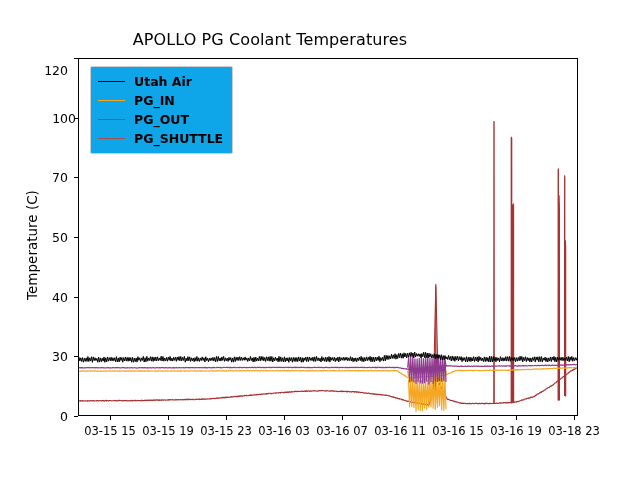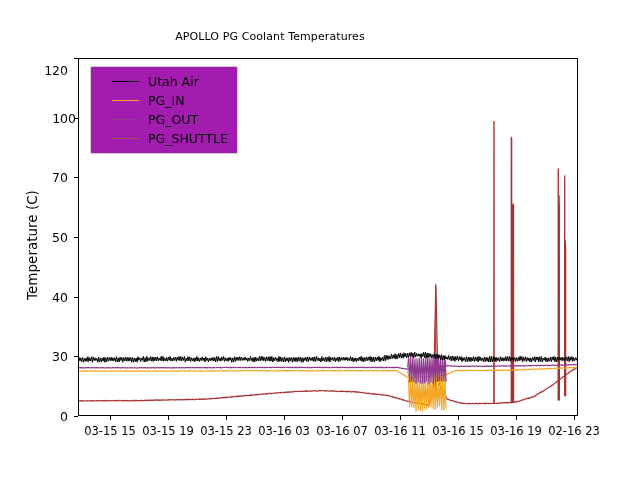--- a/index.html
+++ b/index.html
@@ -18,21 +18,21 @@
     width: 640px;
     height: 480px;
     background: #ffffff;
   }
   #chart-title {
     position: absolute;
     left: 0;
     top: 30px;
     width: 540px;
     text-align: center;
-    font-size: 11px;
+    font-size: 16px;
     color: #000000;
     letter-spacing: 0.1px;
   }
   #plot-area {
     position: absolute;
     left: 78px;
     top: 58px;
     width: 500px;
     height: 358px;
     border: 1.1px solid #000000;
@@ -91,24 +91,25 @@
     top: 452px;
     width: 640px;
     text-align: center;
     font-size: 13.5px;
     color: #000000;
   }
   #legend {
     position: absolute;
     left: 90px;
     top: 66px;
-    background: #a21caf;
+    background: #0ea5e9;
     border: 1px solid #cccccc;
     border-radius: 2px;
-    padding: 5px 9px 5px 21px;
+    padding: 5px 9px 5px 7px;
+    font-weight: bold;
   }
   .legend-row {
     display: flex;
     align-items: center;
     height: 19px;
   }
   .legend-swatch {
     width: 27px;
     height: 0;
     border-top-width: 1.4px;
@@ -164,21 +165,21 @@
 
   <div id="xtick-labels">
     <div class="xtick-label" style="left:110px;">03-15 15</div>
     <div class="xtick-label" style="left:168px;">03-15 19</div>
     <div class="xtick-label" style="left:226px;">03-15 23</div>
     <div class="xtick-label" style="left:284px;">03-16 03</div>
     <div class="xtick-label" style="left:342px;">03-16 07</div>
     <div class="xtick-label" style="left:400px;">03-16 11</div>
     <div class="xtick-label" style="left:458px;">03-16 15</div>
     <div class="xtick-label" style="left:516px;">03-16 19</div>
-    <div class="xtick-label" style="left:574px;">02-16 23</div>
+    <div class="xtick-label" style="left:574px;">03-18 23</div>
   </div>
 
   <div id="plot-area">
     <svg id="plot-svg" width="500" height="358" viewBox="0 0 500 358">
         <path d="M0.00,341.96L0.36,341.75L0.71,341.77L1.07,342.09L1.43,341.57L1.79,341.76L2.14,341.85L2.50,341.79L2.86,342.10L3.21,341.79L3.57,341.52L3.93,341.58L4.29,342.06L4.64,342.14L5.00,341.95L5.36,341.86L5.71,341.75L6.07,342.04L6.43,341.98L6.79,341.77L7.14,341.68L7.50,342.04L7.86,342.05L8.21,342.16L8.57,341.48L8.93,341.97L9.29,341.91L9.64,341.99L10.00,341.79L10.36,342.17L10.71,341.85L11.07,341.67L11.43,341.67L11.79,341.71L12.14,341.99L12.50,341.62L12.86,341.95L13.21,341.91L13.57,341.61L13.93,341.89L14.29,341.50L14.64,341.98L15.00,341.83L15.36,341.94L15.71,342.10L16.07,341.68L16.43,341.73L16.79,341.81L17.14,341.75L17.50,341.86L17.86,341.49L18.21,341.81L18.57,341.50L18.93,341.56L19.29,341.76L19.64,342.07L20.00,341.90L20.36,341.80L20.71,341.63L21.07,341.64L21.43,341.57L21.79,341.85L22.14,341.64L22.50,342.00L22.86,341.71L23.21,341.74L23.57,341.57L23.93,341.82L24.29,341.86L24.64,341.42L25.00,341.94L25.36,341.70L25.71,342.13L26.07,342.08L26.43,341.49L26.79,341.40L27.14,341.39L27.50,342.07L27.86,341.40L28.21,341.45L28.57,341.43L28.93,341.51L29.29,342.10L29.64,341.76L30.00,341.77L30.36,341.57L30.71,341.63L31.07,341.44L31.43,341.54L31.79,341.52L32.14,341.49L32.50,342.05L32.86,342.00L33.21,341.93L33.57,341.80L33.93,341.68L34.29,341.52L34.64,341.37L35.00,341.68L35.36,341.48L35.71,341.85L36.07,341.76L36.43,341.43L36.79,341.69L37.14,341.47L37.50,341.95L37.86,341.87L38.21,341.87L38.57,341.87L38.93,341.41L39.29,341.33L39.64,341.71L40.00,341.79L40.36,341.39L40.71,341.32L41.07,341.39L41.43,341.51L41.79,341.51L42.14,341.52L42.50,342.04L42.86,341.72L43.21,341.95L43.57,341.46L43.93,341.42L44.29,341.82L44.64,341.33L45.00,341.58L45.36,341.47L45.71,341.85L46.07,341.72L46.43,341.77L46.79,341.44L47.14,341.83L47.50,341.62L47.86,341.37L48.21,341.83L48.57,341.83L48.93,341.68L49.29,341.86L49.64,341.88L50.00,341.65L50.36,341.91L50.71,341.54L51.07,341.39L51.43,341.93L51.79,341.95L52.14,341.69L52.50,341.34L52.86,341.35L53.21,341.81L53.57,341.35L53.93,341.84L54.29,341.73L54.64,341.79L55.00,341.60L55.36,341.34L55.71,341.30L56.07,341.93L56.43,341.31L56.79,341.52L57.14,341.76L57.50,341.86L57.86,341.60L58.21,341.70L58.57,341.25L58.93,341.56L59.29,341.65L59.64,341.53L60.00,341.44L60.36,341.47L60.71,341.62L61.07,341.82L61.43,341.87L61.79,341.38L62.14,341.16L62.50,341.80L62.86,341.19L63.21,341.20L63.57,341.82L63.93,341.53L64.29,341.70L64.64,341.63L65.00,341.76L65.36,341.34L65.71,341.45L66.07,341.17L66.43,341.64L66.79,341.80L67.14,341.32L67.50,341.04L67.86,341.40L68.21,341.15L68.57,341.57L68.93,341.42L69.29,341.19L69.64,341.10L70.00,341.65L70.36,341.01L70.71,341.35L71.07,341.06L71.43,341.01L71.79,341.64L72.14,340.97L72.50,341.40L72.86,341.23L73.21,341.63L73.57,341.44L73.93,341.09L74.29,341.24L74.64,340.88L75.00,341.42L75.36,341.09L75.71,341.49L76.07,340.87L76.43,341.23L76.79,341.10L77.14,340.85L77.50,341.00L77.86,341.23L78.21,340.88L78.57,341.16L78.93,340.88L79.29,341.26L79.64,341.42L80.00,340.78L80.36,340.79L80.71,341.42L81.07,340.85L81.43,341.17L81.79,341.29L82.14,341.40L82.50,340.75L82.86,341.25L83.21,340.77L83.57,340.92L83.93,340.85L84.29,341.31L84.64,341.06L85.00,340.94L85.36,341.07L85.71,340.78L86.07,340.74L86.43,341.16L86.79,341.16L87.14,341.30L87.50,341.29L87.86,341.08L88.21,340.93L88.57,340.76L88.93,341.27L89.29,341.17L89.64,340.61L90.00,341.10L90.36,340.64L90.71,340.55L91.07,340.71L91.43,340.98L91.79,340.61L92.14,340.68L92.50,340.75L92.86,340.97L93.21,340.53L93.57,340.56L93.93,340.77L94.29,341.06L94.64,341.03L95.00,340.98L95.36,341.06L95.71,340.69L96.07,340.90L96.43,341.03L96.79,340.44L97.14,340.96L97.50,340.55L97.86,340.81L98.21,340.75L98.57,341.04L98.93,340.53L99.29,340.62L99.64,340.90L100.00,340.75L100.36,340.80L100.71,340.63L101.07,340.45L101.43,340.91L101.79,340.63L102.14,340.56L102.50,340.90L102.86,340.82L103.21,340.60L103.57,340.86L103.93,340.61L104.29,340.49L104.64,340.93L105.00,340.52L105.36,340.76L105.71,340.63L106.07,340.20L106.43,340.84L106.79,340.84L107.14,340.37L107.50,340.55L107.86,340.21L108.21,340.74L108.57,340.15L108.93,340.76L109.29,340.25L109.64,340.61L110.00,340.16L110.36,340.15L110.71,340.40L111.07,340.79L111.43,340.61L111.79,340.18L112.14,340.28L112.50,340.49L112.86,340.67L113.21,340.65L113.57,340.45L113.93,340.04L114.29,340.34L114.64,340.50L115.00,340.71L115.36,340.68L115.71,340.72L116.07,340.45L116.43,340.64L116.79,340.31L117.14,340.01L117.50,340.11L117.86,340.54L118.21,340.27L118.57,340.48L118.93,340.39L119.29,340.28L119.64,340.09L120.00,340.06L120.36,340.60L120.71,339.92L121.07,340.18L121.43,340.43L121.79,340.57L122.14,340.54L122.50,339.84L122.86,339.94L123.21,340.47L123.57,339.88L123.93,340.03L124.29,340.28L124.64,339.84L125.00,340.16L125.36,339.83L125.71,340.32L126.07,339.92L126.43,339.84L126.79,340.16L127.14,340.34L127.50,340.12L127.86,339.94L128.21,339.82L128.57,340.00L128.93,340.14L129.29,340.07L129.64,339.96L130.00,339.69L130.36,339.79L130.71,339.97L131.07,340.05L131.43,339.44L131.79,339.88L132.14,339.98L132.50,339.72L132.86,339.43L133.21,339.43L133.57,339.33L133.93,339.71L134.29,339.41L134.64,339.29L135.00,339.47L135.36,339.75L135.71,339.36L136.07,339.38L136.43,339.59L136.79,339.28L137.14,339.43L137.50,339.07L137.86,338.89L138.21,339.50L138.57,338.92L138.93,339.00L139.29,339.40L139.64,338.96L140.00,339.31L140.36,339.31L140.71,338.87L141.07,339.21L141.43,338.84L141.79,338.94L142.14,339.10L142.50,338.45L142.86,338.59L143.21,338.91L143.57,338.54L143.93,338.31L144.29,338.90L144.64,338.42L145.00,338.28L145.36,338.83L145.71,338.50L146.07,338.33L146.43,338.77L146.79,338.07L147.14,338.62L147.50,338.69L147.86,338.14L148.21,338.37L148.57,338.26L148.93,338.48L149.29,338.14L149.64,338.03L150.00,338.15L150.36,338.33L150.71,338.24L151.07,338.20L151.43,337.71L151.79,338.30L152.14,337.76L152.50,338.00L152.86,337.62L153.21,338.07L153.57,337.77L153.93,338.04L154.29,337.44L154.64,337.45L155.00,337.32L155.36,337.42L155.71,337.75L156.07,337.62L156.43,337.78L156.79,337.36L157.14,337.48L157.50,337.62L157.86,337.09L158.21,337.43L158.57,337.71L158.93,337.13L159.29,337.66L159.64,337.00L160.00,337.39L160.36,336.98L160.71,336.92L161.07,337.45L161.43,336.85L161.79,337.21L162.14,337.12L162.50,336.69L162.86,337.00L163.21,336.93L163.57,337.20L163.93,336.97L164.29,336.88L164.64,336.84L165.00,336.90L165.36,336.77L165.71,336.44L166.07,336.79L166.43,336.61L166.79,336.43L167.14,336.34L167.50,336.22L167.86,336.87L168.21,336.50L168.57,336.68L168.93,336.72L169.29,336.75L169.64,336.55L170.00,336.34L170.36,336.17L170.71,336.56L171.07,336.43L171.43,335.88L171.79,336.29L172.14,336.51L172.50,336.17L172.86,336.38L173.21,336.05L173.57,336.23L173.93,336.13L174.29,335.94L174.64,335.96L175.00,336.25L175.36,335.58L175.71,335.79L176.07,335.83L176.43,335.94L176.79,335.89L177.14,336.07L177.50,335.42L177.86,335.56L178.21,335.74L178.57,335.31L178.93,335.66L179.29,335.64L179.64,335.44L180.00,335.35L180.36,335.23L180.71,335.50L181.07,335.31L181.43,335.63L181.79,335.41L182.14,334.97L182.50,335.26L182.86,335.15L183.21,335.15L183.57,335.52L183.93,335.09L184.29,334.98L184.64,334.80L185.00,334.72L185.36,334.87L185.71,334.85L186.07,335.18L186.43,335.23L186.79,335.13L187.14,334.57L187.50,335.08L187.86,334.49L188.21,334.59L188.57,334.93L188.93,335.00L189.29,334.40L189.64,334.52L190.00,334.30L190.36,334.31L190.71,334.27L191.07,334.26L191.43,334.83L191.79,334.36L192.14,334.25L192.50,334.62L192.86,334.58L193.21,334.68L193.57,334.40L193.93,334.24L194.29,334.14L194.64,334.30L195.00,334.25L195.36,333.93L195.71,333.89L196.07,334.03L196.43,333.91L196.79,334.41L197.14,334.28L197.50,333.92L197.86,333.66L198.21,333.82L198.57,333.78L198.93,333.79L199.29,334.16L199.64,333.77L200.00,333.63L200.36,333.45L200.71,333.47L201.07,333.69L201.43,334.08L201.79,333.43L202.14,333.30L202.50,333.34L202.86,333.38L203.21,333.32L203.57,333.50L203.93,333.66L204.29,333.70L204.64,333.64L205.00,333.23L205.36,333.54L205.71,333.60L206.07,333.00L206.43,333.47L206.79,333.03L207.14,333.13L207.50,333.52L207.86,333.12L208.21,333.04L208.57,333.48L208.93,332.83L209.29,333.44L209.64,333.18L210.00,333.36L210.36,332.68L210.71,332.60L211.07,332.91L211.43,333.21L211.79,333.16L212.14,332.95L212.50,332.47L212.86,333.06L213.21,333.10L213.57,332.78L213.93,332.58L214.29,332.85L214.64,332.69L215.00,332.88L215.36,332.35L215.71,332.51L216.07,332.47L216.43,332.50L216.79,332.16L217.14,332.51L217.50,332.63L217.86,332.35L218.21,332.31L218.57,332.24L218.93,332.60L219.29,332.30L219.64,332.57L220.00,332.50L220.36,332.44L220.71,332.33L221.07,332.49L221.43,332.58L221.79,332.56L222.14,332.11L222.50,332.11L222.86,332.08L223.21,332.17L223.57,332.50L223.93,332.15L224.29,332.43L224.64,332.38L225.00,332.26L225.36,331.98L225.71,332.31L226.07,332.44L226.43,331.83L226.79,332.39L227.14,332.24L227.50,331.79L227.86,332.42L228.21,332.11L228.57,332.39L228.93,331.81L229.29,332.03L229.64,332.05L230.00,331.74L230.36,332.33L230.71,332.40L231.07,332.15L231.43,332.37L231.79,331.81L232.14,332.17L232.50,332.21L232.86,331.92L233.21,331.83L233.57,331.79L233.93,331.72L234.29,332.00L234.64,331.90L235.00,332.19L235.36,331.71L235.71,331.63L236.07,331.71L236.43,331.79L236.79,331.77L237.14,332.23L237.50,332.27L237.86,332.21L238.21,331.99L238.57,332.14L238.93,331.94L239.29,331.84L239.64,332.10L240.00,331.60L240.36,331.54L240.71,331.62L241.07,331.66L241.43,331.60L241.79,331.65L242.14,331.96L242.50,331.62L242.86,331.67L243.21,331.81L243.57,331.49L243.93,331.45L244.29,331.55L244.64,331.67L245.00,331.89L245.36,331.91L245.71,332.06L246.07,331.94L246.43,331.60L246.79,332.13L247.14,332.00L247.50,331.96L247.86,331.59L248.21,331.52L248.57,331.76L248.93,332.06L249.29,331.98L249.64,331.95L250.00,332.17L250.36,332.10L250.71,332.11L251.07,331.69L251.43,331.72L251.79,332.18L252.14,331.91L252.50,331.91L252.86,331.67L253.21,332.20L253.57,331.82L253.93,331.76L254.29,332.26L254.64,332.13L255.00,332.46L255.36,332.03L255.71,332.16L256.07,332.07L256.43,332.30L256.79,332.21L257.14,332.05L257.50,332.33L257.86,332.37L258.21,332.59L258.57,332.43L258.93,332.28L259.29,332.37L259.64,332.62L260.00,332.55L260.36,332.43L260.71,332.42L261.07,332.37L261.43,332.13L261.79,332.58L262.14,332.74L262.50,332.11L262.86,332.08L263.21,332.64L263.57,332.10L263.93,332.49L264.29,332.29L264.64,332.27L265.00,332.72L265.36,332.49L265.71,332.40L266.07,332.25L266.43,332.24L266.79,332.21L267.14,332.51L267.50,332.21L267.86,332.86L268.21,332.37L268.57,332.88L268.93,332.26L269.29,332.28L269.64,332.47L270.00,332.47L270.36,332.73L270.71,332.98L271.07,332.81L271.43,332.63L271.79,332.78L272.14,333.04L272.50,333.08L272.86,332.61L273.21,332.55L273.57,332.76L273.93,332.61L274.29,332.75L274.64,332.59L275.00,332.55L275.36,333.17L275.71,333.11L276.07,332.65L276.43,332.72L276.79,332.99L277.14,332.69L277.50,333.20L277.86,333.19L278.21,332.69L278.57,332.92L278.93,333.21L279.29,333.54L279.64,333.21L280.00,332.92L280.36,332.99L280.71,333.05L281.07,333.68L281.43,333.51L281.79,333.58L282.14,333.46L282.50,333.40L282.86,333.37L283.21,333.31L283.57,333.67L283.93,333.70L284.29,333.77L284.64,334.08L285.00,334.06L285.36,333.81L285.71,334.05L286.07,334.10L286.43,334.18L286.79,334.01L287.14,333.85L287.50,334.01L287.86,334.40L288.21,334.54L288.57,334.52L288.93,334.23L289.29,333.99L289.64,334.23L290.00,334.07L290.36,334.44L290.71,334.58L291.07,334.85L291.43,334.76L291.79,334.47L292.14,334.63L292.50,334.60L292.86,334.97L293.21,334.95L293.57,335.13L293.93,334.50L294.29,335.06L294.64,334.78L295.00,334.83L295.36,335.33L295.71,334.76L296.07,335.14L296.43,334.99L296.79,335.20L297.14,335.25L297.50,335.10L297.86,335.63L298.21,335.38L298.57,335.29L298.93,335.74L299.29,335.19L299.64,335.33L300.00,335.50L300.36,335.45L300.71,335.30L301.07,335.78L301.43,335.40L301.79,335.34L302.14,336.10L302.50,335.75L302.86,336.12L303.21,335.97L303.57,335.97L303.93,335.62L304.29,335.86L304.64,336.12L305.00,336.23L305.36,335.95L305.71,335.95L306.07,336.09L306.43,336.45L306.79,336.06L307.14,335.96L307.50,336.50L307.86,336.31L308.21,336.42L308.57,336.44L308.93,336.44L309.29,336.47L309.64,336.91L310.00,336.82L310.36,336.59L310.71,337.09L311.07,337.39L311.43,337.25L311.79,337.40L312.14,337.57L312.50,337.83L312.86,337.87L313.21,337.88L313.57,337.99L313.93,337.80L314.29,338.39L314.64,337.82L315.00,338.52L315.36,338.28L315.71,338.49L316.07,338.53L316.43,338.62L316.79,339.12L317.14,339.01L317.50,338.74L317.86,339.07L318.21,339.40L318.57,339.02L318.93,339.43L319.29,339.48L319.64,339.80L320.00,339.64L320.36,339.47L320.71,340.24L321.07,339.89L321.43,339.98L321.79,339.98L322.14,340.02L322.50,340.66L322.86,340.70L323.21,340.28L323.57,340.75L323.93,341.18L324.29,340.62L324.64,340.80L325.00,341.17L325.36,341.45L325.71,341.43L326.07,341.40L326.43,341.59L326.79,341.73L327.14,341.74L327.50,342.25L327.86,341.86L328.21,342.37L328.57,342.32L328.93,342.17L329.29,342.39L329.64,342.20L330.00,342.30L330.36,342.63L330.71,343.01L331.07,342.58L331.43,342.57L331.79,343.16L332.14,343.09L332.50,342.69L332.86,342.92L333.21,343.18L333.57,343.52L333.93,343.45L334.29,343.51L334.64,343.45L335.00,343.21L335.36,343.59L335.71,343.83L336.07,343.33L336.43,343.35L336.79,343.91L337.14,343.82L337.50,344.14L337.86,343.77L338.21,344.30L338.57,344.17L338.93,343.76L339.29,344.45L339.64,344.03L340.00,344.18L340.36,344.27L340.71,344.20L341.07,344.29L341.43,344.73L341.79,344.84L342.14,344.37L342.50,344.45L342.86,345.08L343.21,344.71L343.57,344.63L343.93,344.95L344.29,345.30L344.64,345.10L345.00,345.28L345.36,345.21L345.71,345.51L346.07,345.44L346.43,345.47L346.79,345.50L347.14,345.19L347.50,345.46L347.86,345.53L348.21,345.85L348.57,345.80L348.93,346.02L349.29,345.57L349.64,346.33L350.00,345.90L350.36,344.69L350.71,343.50L351.07,341.75L351.43,340.12L351.79,338.75L352.14,337.86L352.50,336.27L352.86,335.11L353.21,333.63L353.57,331.88L353.93,330.76L354.29,329.49L354.64,323.90L355.00,307.77L355.36,291.75L355.71,275.55L356.07,258.84L356.43,243.01L356.79,227.04L357.14,239.00L357.50,254.22L357.86,269.44L358.21,285.10L358.57,300.26L358.93,315.42L359.29,322.65L359.64,323.61L360.00,323.88L360.36,324.56L360.71,325.61L361.07,325.86L361.43,326.80L361.79,327.34L362.14,328.01L362.50,329.19L362.86,329.25L363.21,330.12L363.57,330.77L363.93,331.89L364.29,332.07L364.64,332.98L365.00,333.93L365.36,334.42L365.71,335.01L366.07,336.09L366.43,336.57L366.79,337.57L367.14,338.11L367.50,338.70L367.86,339.23L368.21,340.25L368.57,340.03L368.93,340.69L369.29,340.39L369.64,340.19L370.00,340.47L370.36,340.92L370.71,340.94L371.07,341.02L371.43,341.39L371.79,341.31L372.14,341.44L372.50,341.64L372.86,341.74L373.21,341.54L373.57,341.39L373.93,341.82L374.29,341.89L374.64,342.38L375.00,342.55L375.36,342.23L375.71,342.78L376.07,342.25L376.43,342.68L376.79,342.79L377.14,343.07L377.50,342.71L377.86,342.73L378.21,343.24L378.57,343.31L378.93,343.18L379.29,343.49L379.64,343.54L380.00,343.80L380.36,343.77L380.71,344.27L381.07,343.73L381.43,344.15L381.79,343.92L382.14,344.06L382.50,344.40L382.86,344.35L383.21,343.95L383.57,344.39L383.93,344.44L384.29,344.43L384.64,344.16L385.00,344.65L385.36,344.39L385.71,344.16L386.07,344.25L386.43,344.49L386.79,344.65L387.14,344.56L387.50,344.72L387.86,344.74L388.21,344.68L388.57,344.36L388.93,344.71L389.29,344.70L389.64,344.58L390.00,344.59L390.36,344.20L390.71,344.67L391.07,344.75L391.43,344.53L391.79,344.53L392.14,344.73L392.50,344.79L392.86,344.47L393.21,344.41L393.57,344.56L393.93,344.22L394.29,344.45L394.64,344.53L395.00,344.76L395.36,344.79L395.71,344.77L396.07,344.24L396.43,344.54L396.79,344.26L397.14,344.46L397.50,344.48L397.86,344.20L398.21,344.47L398.57,344.44L398.93,344.90L399.29,344.37L399.64,344.69L400.00,344.69L400.36,344.21L400.71,344.23L401.07,344.80L401.43,344.47L401.79,344.63L402.14,344.40L402.50,344.40L402.86,344.34L403.21,344.31L403.57,344.40L403.93,344.57L404.29,344.35L404.64,344.62L405.00,344.43L405.36,344.83L405.71,344.37L406.07,344.81L406.43,344.48L406.79,344.12L407.14,344.51L407.50,344.30L407.86,344.48L408.21,344.55L408.57,344.32L408.93,344.67L409.29,344.62L409.64,344.73L410.00,344.27L410.36,344.42L410.71,344.66L411.07,344.10L411.43,344.41L411.79,344.62L412.14,344.73L412.50,344.44L412.86,344.43L413.21,344.52L413.57,344.36L413.93,344.22L414.29,344.56L414.64,344.65L415.00,344.48L415.36,344.22L415.71,344.21L416.07,344.56L416.43,344.39L416.79,344.38L417.14,344.21L417.50,344.03L417.86,344.32L418.21,343.96L418.57,344.47L418.93,344.52L419.29,344.56L419.64,344.34L420.00,344.26L420.36,344.05L420.71,343.76L421.07,344.13L421.43,344.31L421.79,343.83L422.14,343.87L422.50,344.24L422.86,344.02L423.21,343.79L423.57,343.84L423.93,344.05L424.29,343.68L424.64,343.82L425.00,343.52L425.36,343.93L425.71,343.67L426.07,343.43L426.43,343.98L426.79,343.51L427.14,343.95L427.50,343.63L427.86,343.85L428.21,343.37L428.57,343.88L428.93,343.86L429.29,343.88L429.64,343.44L430.00,343.80L430.36,343.73L430.71,343.22L431.07,343.63L431.43,343.49L431.79,343.73L432.14,343.21L432.50,343.18L432.86,343.09L433.21,342.95L433.57,343.61L433.93,343.25L434.29,343.17L434.64,343.30L435.00,343.46L435.36,343.27L435.71,342.85L436.07,343.06L436.43,342.96L436.79,342.88L437.14,342.71L437.50,343.10L437.86,342.81L438.21,342.40L438.57,342.75L438.93,342.55L439.29,342.58L439.64,342.43L440.00,342.13L440.36,342.19L440.71,341.94L441.07,341.75L441.43,341.78L441.79,341.75L442.14,341.51L442.50,340.95L442.86,341.17L443.21,340.99L443.57,341.18L443.93,340.77L444.29,340.92L444.64,340.99L445.00,340.51L445.36,340.15L445.71,340.26L446.07,339.98L446.43,340.01L446.79,339.90L447.14,340.13L447.50,339.67L447.86,339.35L448.21,339.41L448.57,339.24L448.93,339.28L449.29,339.35L449.64,338.87L450.00,339.35L450.36,339.16L450.71,339.08L451.07,338.89L451.43,338.31L451.79,338.61L452.14,338.21L452.50,338.16L452.86,338.00L453.21,338.47L453.57,338.22L453.93,337.72L454.29,337.80L454.64,337.95L455.00,337.79L455.36,336.97L455.71,337.34L456.07,336.94L456.43,336.75L456.79,336.04L457.14,336.44L457.50,335.75L457.86,335.39L458.21,335.29L458.57,335.01L458.93,334.72L459.29,334.99L459.64,334.81L460.00,334.38L460.36,334.16L460.71,333.67L461.07,333.41L461.43,333.86L461.79,332.96L462.14,333.40L462.50,333.20L462.86,332.61L463.21,332.44L463.57,332.04L463.93,332.38L464.29,332.09L464.64,331.77L465.00,331.24L465.36,331.28L465.71,330.86L466.07,330.98L466.43,330.20L466.79,330.31L467.14,329.93L467.50,329.61L467.86,329.27L468.21,329.41L468.57,329.00L468.93,328.78L469.29,328.54L469.64,328.40L470.00,328.57L470.36,328.32L470.71,327.89L471.07,327.48L471.43,327.12L471.79,327.24L472.14,326.88L472.50,327.17L472.86,326.68L473.21,326.17L473.57,326.38L473.93,326.08L474.29,325.54L474.64,325.44L475.00,324.96L475.36,324.38L475.71,324.29L476.07,324.04L476.43,323.91L476.79,323.68L477.14,323.61L477.50,323.01L477.86,322.38L478.21,322.12L478.57,322.26L478.93,321.94L479.29,321.97L479.64,321.32L480.00,321.11L480.36,320.60L480.71,320.66L481.07,320.24L481.43,319.86L481.79,319.73L482.14,319.42L482.50,319.17L482.86,319.18L483.21,318.72L483.57,318.01L483.93,318.29L484.29,317.42L484.64,317.56L485.00,317.37L485.36,317.13L485.71,316.91L486.07,316.36L486.43,315.80L486.79,316.12L487.14,315.83L487.50,315.20L487.86,315.30L488.21,314.91L488.57,314.52L488.93,314.04L489.29,314.17L489.64,313.99L490.00,313.05L490.36,313.38L490.71,313.12L491.07,312.57L491.43,312.01L491.79,311.86L492.14,311.92L492.50,312.04L492.86,311.59L493.21,311.16L493.57,311.50L493.93,310.65L494.29,310.66L494.64,310.87L495.00,310.05L495.36,310.32L495.71,309.76L496.07,310.05L496.43,309.33L496.79,309.27L497.14,309.43L497.50,308.61L497.86,309.04L498.21,308.40L498.57,308.18L498.93,308.50L499.29,308.09L499.64,307.75L500.00,307.36" fill="none" stroke="#a83232" stroke-width="1.1" stroke-linejoin="round" stroke-linecap="butt"></path>
         <path d="M414.73,344.28L414.86,62.65L415.00,344.25L415.14,62.65L415.27,344.28" fill="none" stroke="#a83232" stroke-width="1.1" stroke-linejoin="round" stroke-linecap="butt"></path>
         <path d="M432.16,343.98L432.21,78.15L432.25,343.63L432.30,80.56L432.34,341.64L432.39,80.89L432.44,343.25L432.48,79.46L432.53,343.39L432.58,78.76L432.62,343.93L432.67,80.89L432.71,343.73L432.76,79.31L432.81,341.39L432.85,151.28L432.90,341.48L432.95,153.38L432.99,341.73L433.04,161.99L433.09,341.21L433.13,155.51L433.18,342.26L433.22,157.39L433.27,343.38L433.32,145.89L433.36,343.08L433.41,149.57L433.46,340.44L433.50,160.32L433.55,343.18L433.59,156.76L433.64,342.03L433.69,151.55L433.73,343.10L433.78,155.12L433.83,342.30L433.87,157.54L433.92,340.95L433.96,161.10L434.01,340.77L434.06,151.42L434.10,340.99L434.15,158.14L434.20,342.89L434.24,153.28L434.29,341.39L434.34,144.69L434.38,343.62L434.43,145.96L434.47,343.57L434.52,162.38L434.57,342.30L434.61,145.87L434.66,343.98" fill="none" stroke="#a83232" stroke-width="1.1" stroke-linejoin="round" stroke-linecap="butt"></path>
         <path d="M479.09,341.29L479.12,111.14L479.14,339.24L479.17,109.97L479.19,340.43L479.22,111.26L479.24,341.03L479.27,112.07L479.29,338.77L479.32,112.51L479.34,339.33L479.37,109.95L479.39,340.03L479.42,109.78L479.44,339.13L479.47,138.43L479.49,340.52L479.52,147.28L479.55,338.84L479.57,146.43L479.60,339.54L479.62,138.84L479.65,341.21L479.67,149.94L479.70,340.58L479.72,153.08L479.75,339.38L479.77,145.02L479.80,340.41L479.82,146.86L479.85,339.80L479.87,139.52L479.90,338.31L479.92,148.07L479.95,338.56L479.97,137.18L480.00,337.91L480.03,137.44L480.05,340.68L480.08,145.80L480.10,341.19L480.13,146.29L480.15,339.09L480.18,136.83L480.20,338.15L480.23,140.02L480.25,337.75L480.28,153.04L480.30,339.30L480.33,144.26L480.35,338.85L480.38,144.24L480.40,339.48L480.43,149.48L480.45,341.29" fill="none" stroke="#a83232" stroke-width="1.1" stroke-linejoin="round" stroke-linecap="butt"></path>
         <path d="M485.55,337.12L485.57,118.90L485.59,334.73L485.61,117.77L485.63,336.47L485.65,116.83L485.68,334.21L485.70,117.20L485.72,333.75L485.74,116.74L485.76,335.60L485.79,117.92L485.81,335.66L485.83,118.95L485.85,334.84L485.87,184.94L485.90,336.35L485.92,190.99L485.94,335.72L485.96,191.18L485.98,333.89L486.01,194.76L486.03,334.91L486.05,182.11L486.07,334.61L486.09,195.19L486.11,335.56L486.14,190.16L486.16,334.16L486.18,189.32L486.20,335.94L486.22,191.60L486.25,335.86L486.27,183.92L486.29,333.65L486.31,196.26L486.33,336.02L486.36,194.28L486.38,335.60L486.40,189.21L486.42,335.92L486.44,183.91L486.46,333.69L486.49,181.92L486.51,334.32L486.53,195.14L486.55,334.58L486.57,188.43L486.60,337.05L486.62,190.13L486.64,335.08L486.66,186.14L486.68,335.80L486.71,190.41L486.73,337.12" fill="none" stroke="#a83232" stroke-width="1.1" stroke-linejoin="round" stroke-linecap="butt"></path>
         <path d="M356.55,343.08L356.82,225.24L357.00,316.23L357.73,334.13" fill="none" stroke="#a83232" stroke-width="1.1" stroke-linejoin="round" stroke-linecap="butt"></path>

